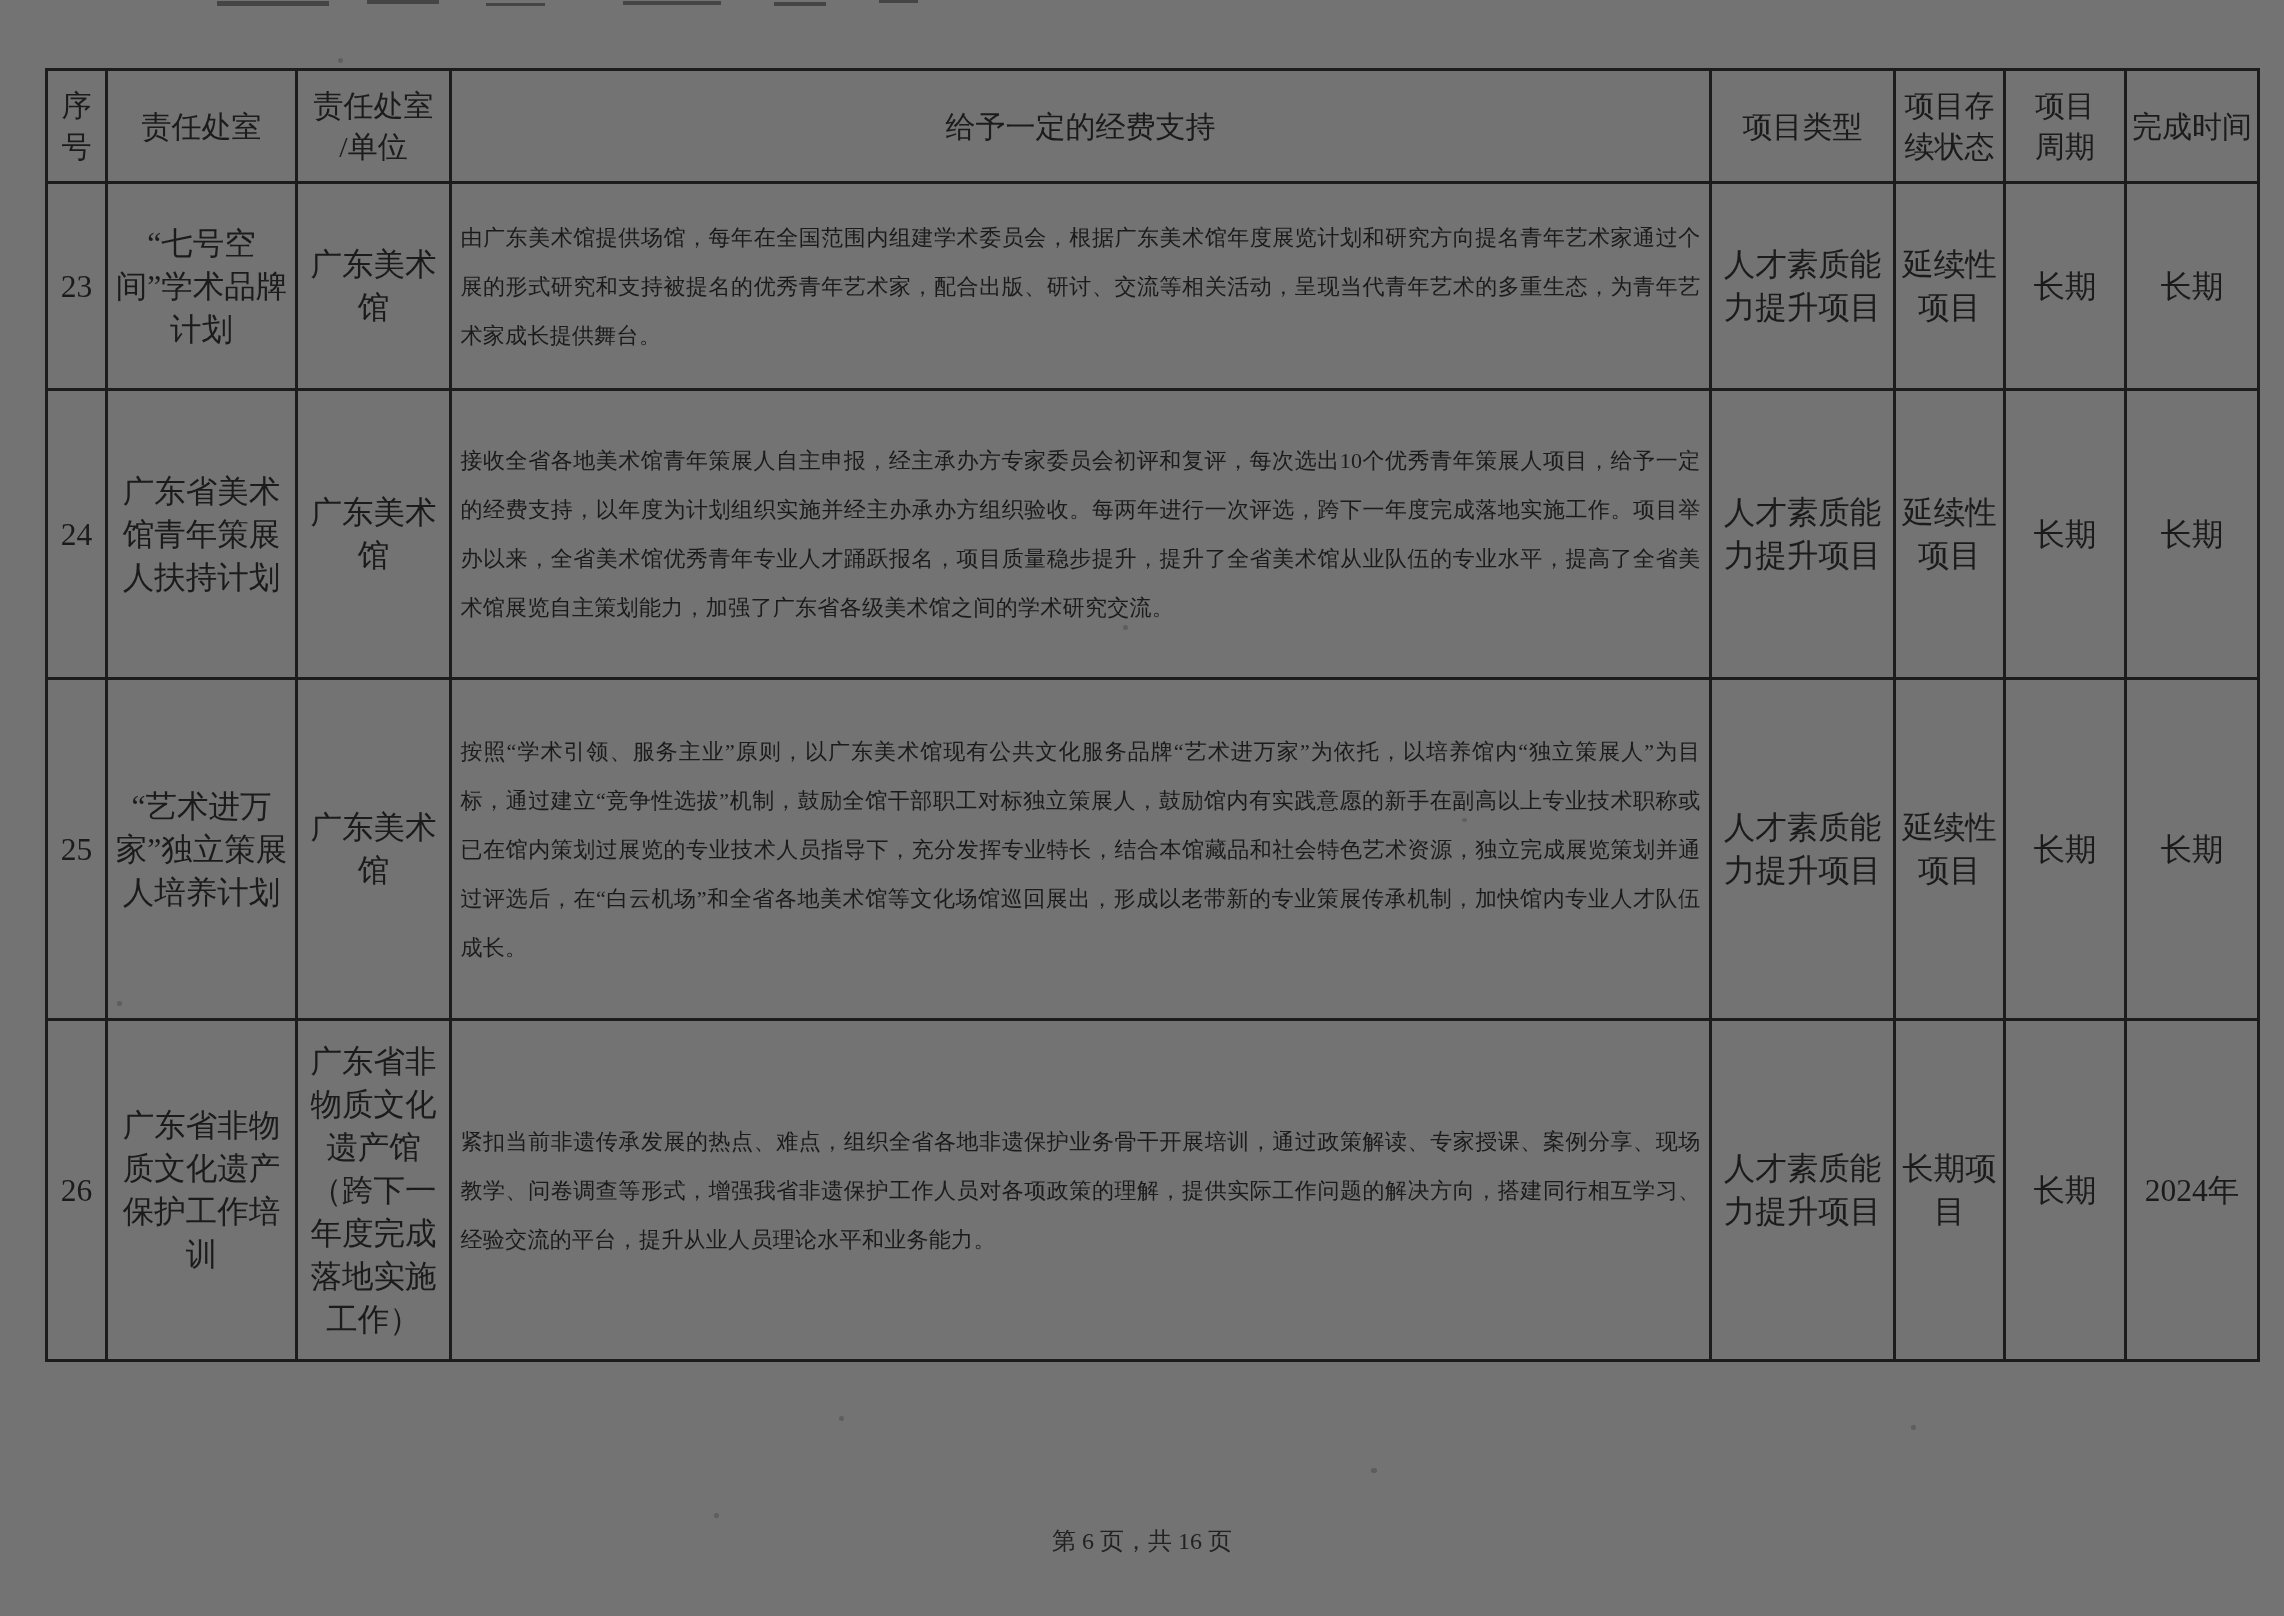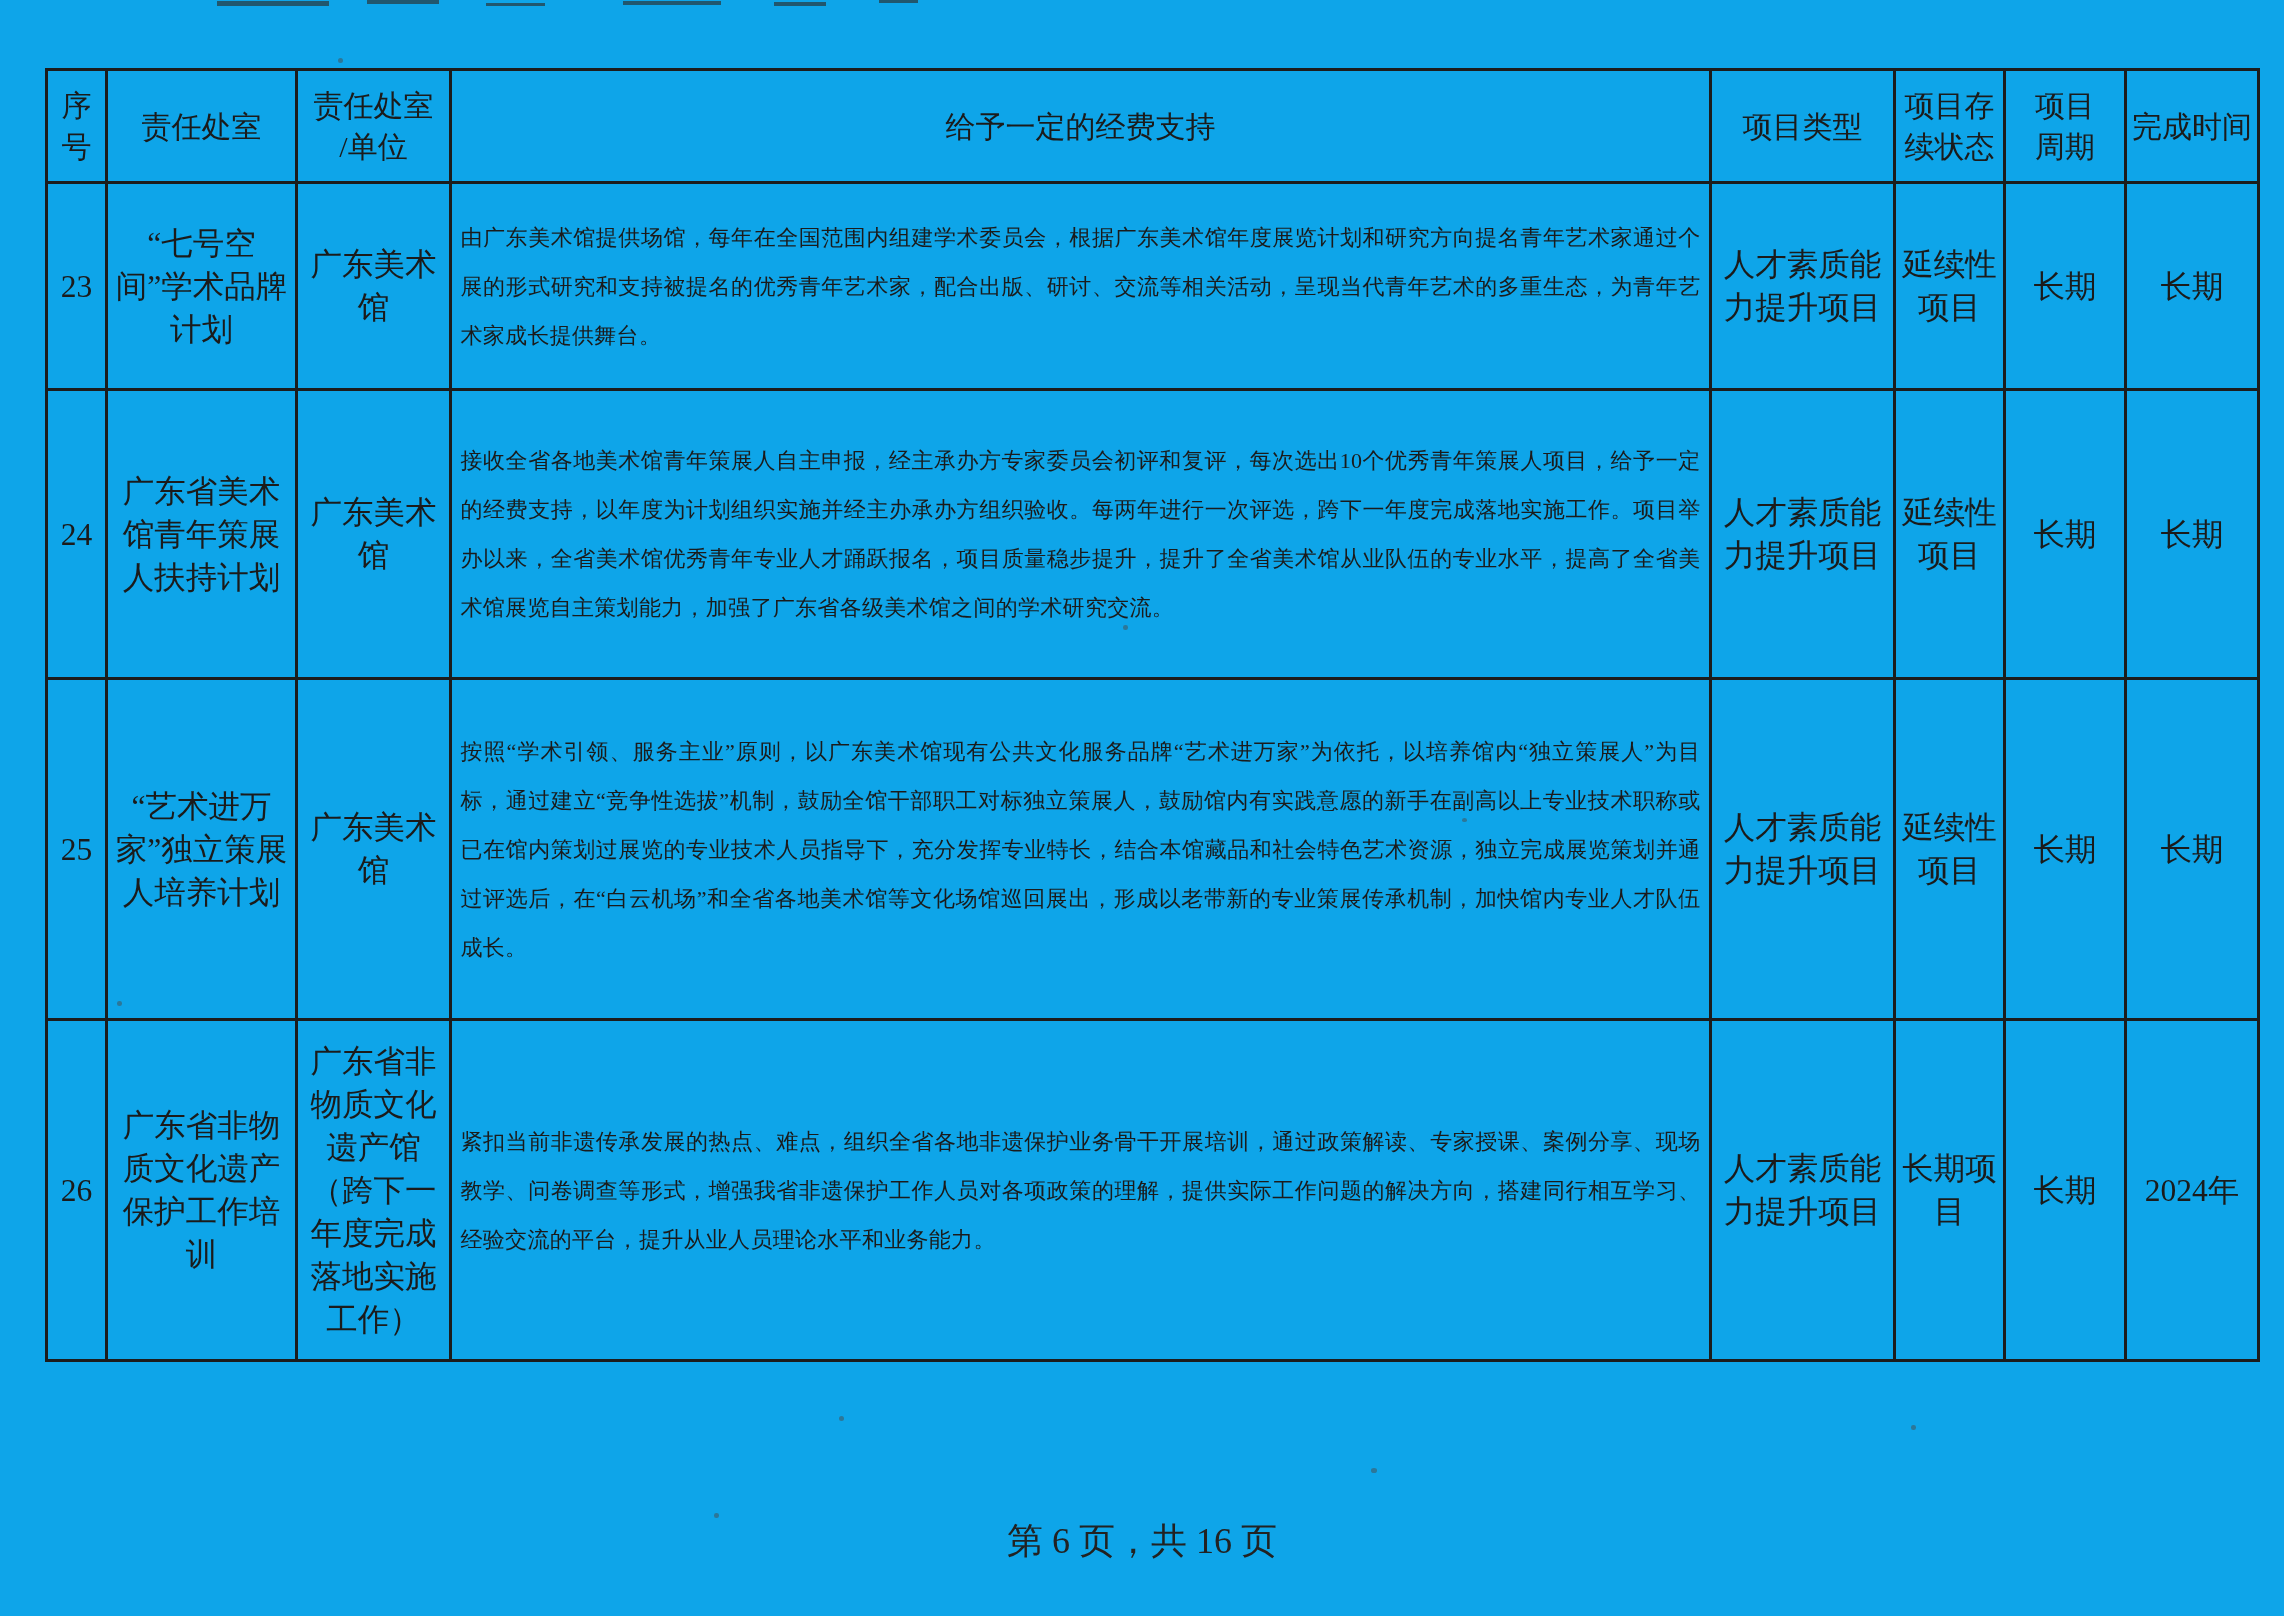--- a/index.html
+++ b/index.html
@@ -1,19 +1,19 @@
 <!DOCTYPE html>
 <html style="font-size:10.5px"><head>
 <meta charset="utf-8">
 <style>
   html,body { margin:0; padding:0; background:#e8e8e6; }
   .page {
     position:relative;
     width:2284px; height:1616px;
-    background:#0ea5e9;
+    background:#737373;
     font-family:"Liberation Serif", serif;
     color:#1b1b1b;
     overflow:hidden;
   }
   table.projects {
     position:absolute; left:45px; top:68px;
     width:2213px;
     border-collapse:collapse; table-layout:fixed;
   }
   .projects th, .projects td {
@@ -43,21 +43,21 @@
     font-size:31.5px; text-align:center; vertical-align:middle;
     line-height:43px; padding:0 5.2px;
   }
   td.cell-content {
     font-size:22px; text-align:justify; vertical-align:middle;
     line-height:49px; padding:0 8.5px;
     letter-spacing:0.3px;
   }
   .page-footer {
     position:absolute; left:0; top:1522px; width:100%;
-    text-align:center; font-size:36px; line-height:39px;
+    text-align:center; font-size:24px; line-height:39px;
     color:#222;
   }
   
   .speck { position:absolute; background:#4a4a4a; border-radius:50%; opacity:.5; }
   .top-dash { position:absolute; background:#2c2c2c; opacity:.65; }
 </style>
 </head>
 <body>
 
 <div class="page">

